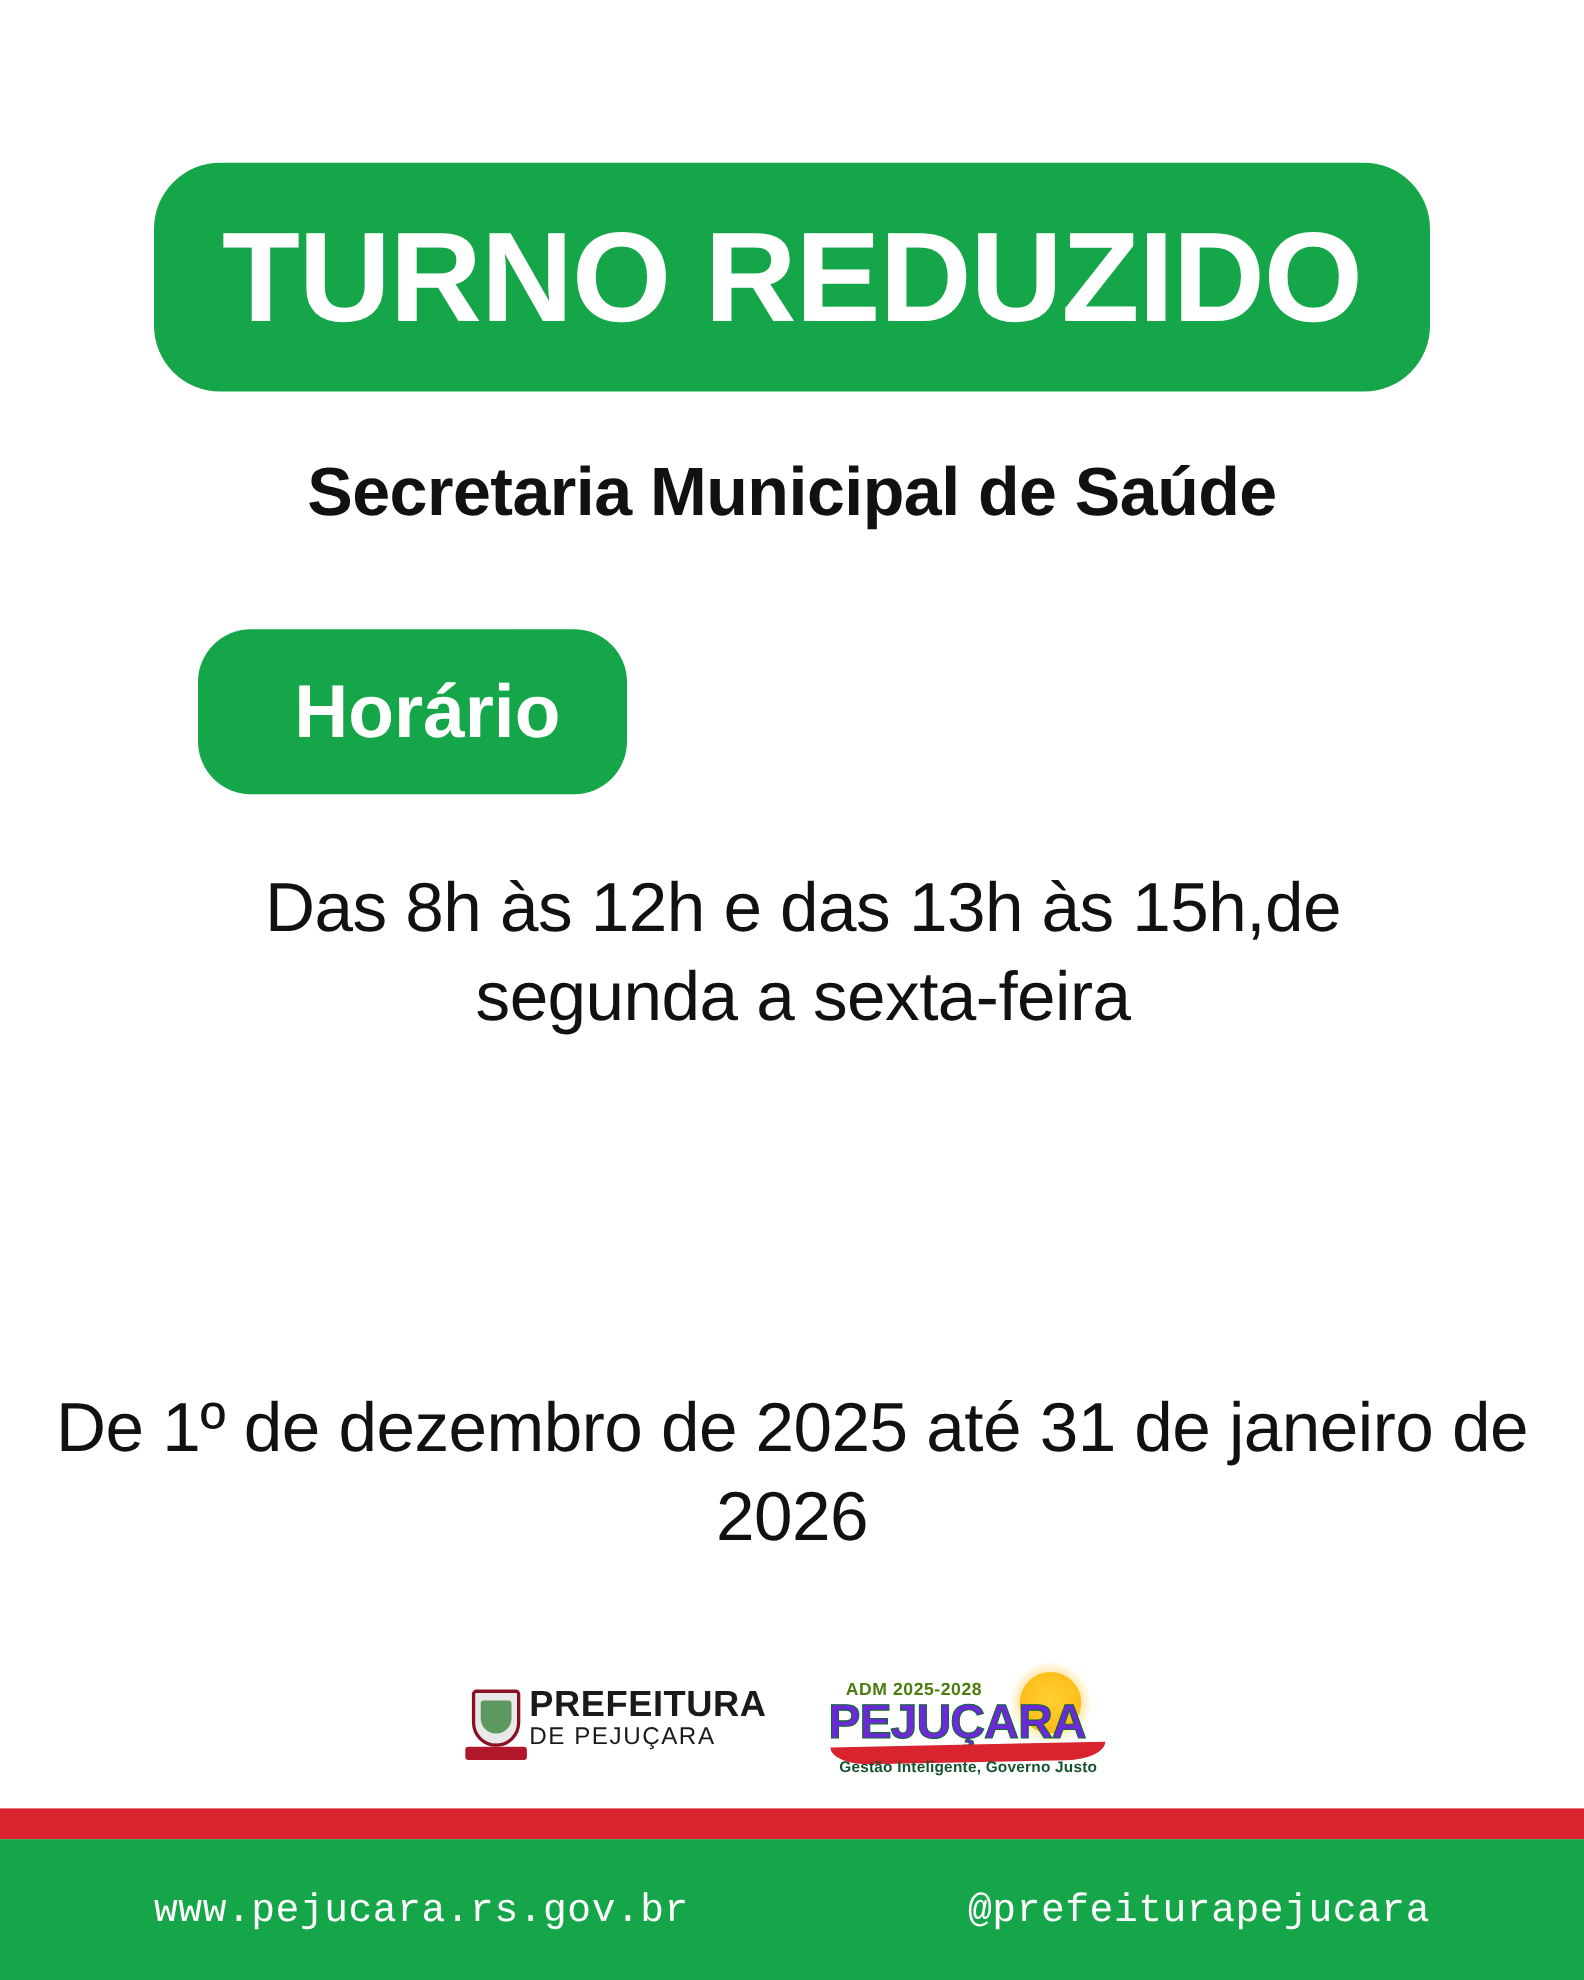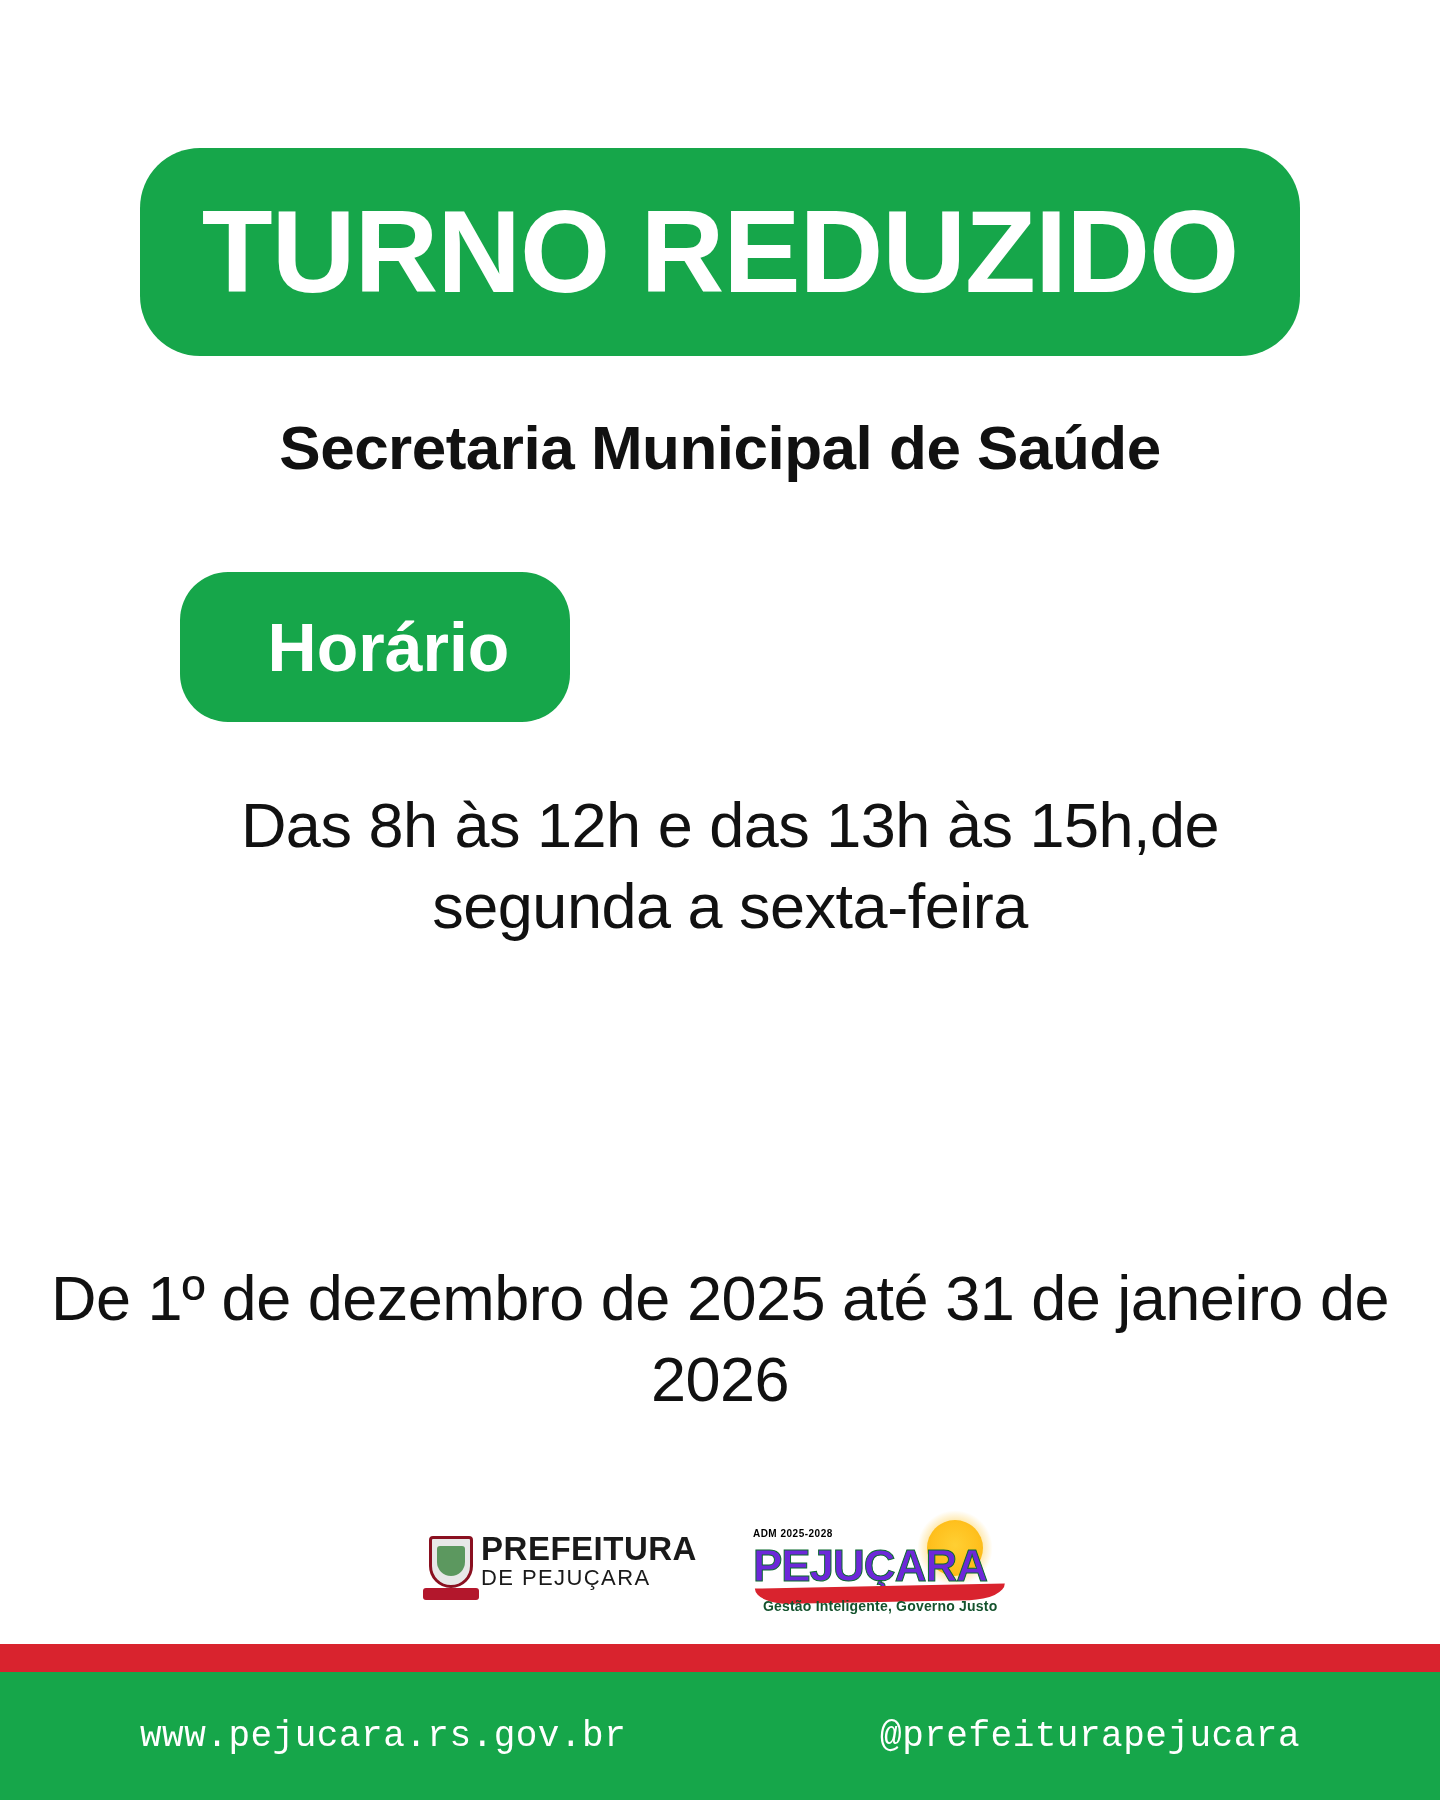--- a/index.html
+++ b/index.html
@@ -187,25 +187,25 @@
     margin-top: 2px;
   }
 
   .logo-pejucara {
     position: relative;
     width: 268px;
     height: 96px;
   }
   .logo-pejucara .adm {
     position: absolute;
-    left: 4px;
+    left: 20px;
     top: 8px;
-    font-size: 10px;
-    font-weight: bold;
-    color: #000000;
+    font-size: 16px;
+    font-weight: bold;
+    color: #4d7c0f;
     letter-spacing: 0.5px;
   }
   .logo-pejucara .sun {
     position: absolute;
     right: 34px;
     top: 0px;
     width: 56px;
     height: 56px;
     border-radius: 50%;
     background: radial-gradient(circle at 50% 45%, #ffe14d 0%, #ffc01e 55%, #f6a800 100%);

